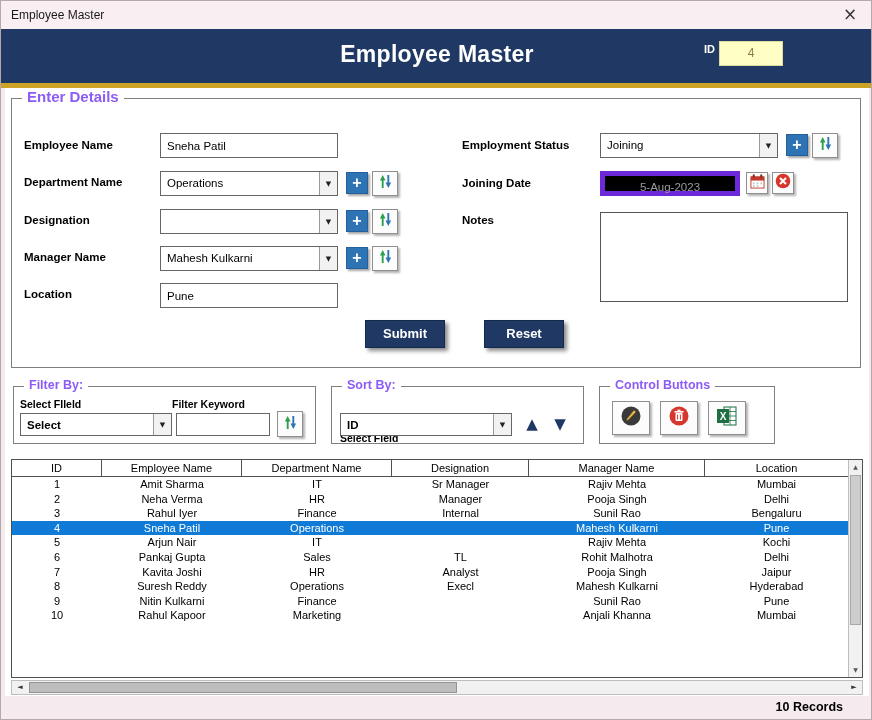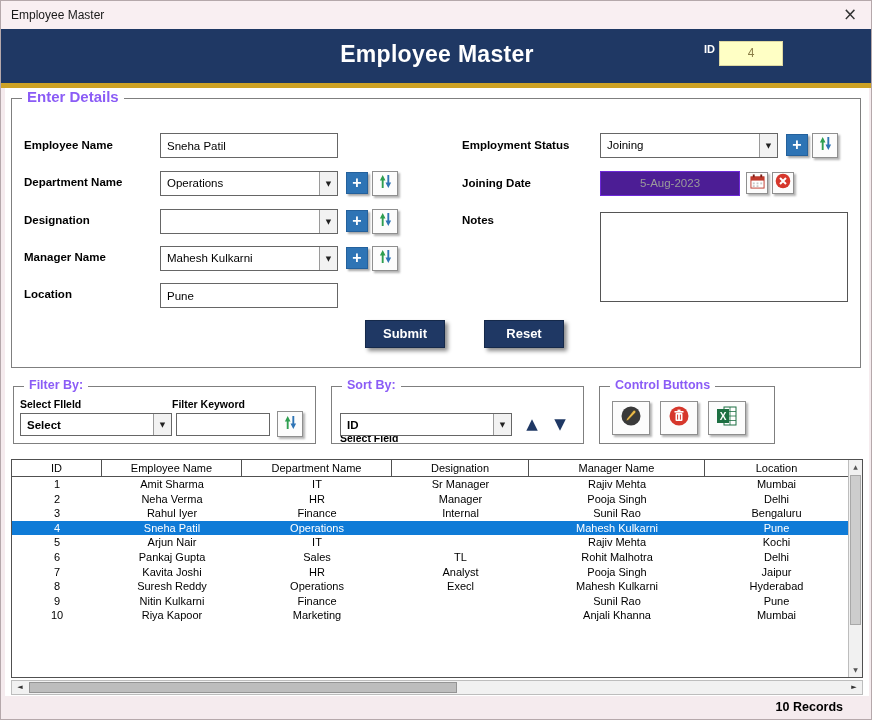--- a/index.html
+++ b/index.html
@@ -18,21 +18,21 @@
 .fs-legend.big{font-size:15px;top:-11px;}
 .lbl{position:absolute;font-size:11.5px;font-weight:bold;color:#000;white-space:nowrap;}
 .lbl.small{font-size:10.5px;}
 .tinput{position:absolute;border:1px solid #666;background:#fff;font-size:11.5px;padding:0 6px;color:#000;outline:none;font-family:"Liberation Sans",sans-serif;}
 .combo{position:absolute;display:flex;border:1px solid #666;background:#fff;}
 .cval{flex:1;font-size:11.5px;line-height:22px;padding-left:6px;white-space:nowrap;overflow:hidden;color:#000;}
 .cval.bold{font-weight:bold;}
 .cbtn{width:18px;background:#f2f2f2;border-left:1px solid #9a9a9a;display:flex;align-items:center;justify-content:center;font-size:7px;color:#222;cursor:pointer;font-family:"DejaVu Sans",sans-serif;}
 .plusbtn{position:absolute;background:var(--plus-button-bg,#2e74b5);color:#fff;font-size:16px;font-weight:bold;text-align:center;border:1px solid #24619c;box-shadow:1.5px 1.5px 2px rgba(0,0,0,.35);cursor:pointer;line-height:19px;}
 .iconbtn{position:absolute;background:#fcfcfc;border:1px solid #8f8f8f;box-shadow:1.5px 1.5px 2px rgba(0,0,0,.3);display:flex;align-items:center;justify-content:center;cursor:pointer;}
-.datefield{position:absolute;border:1px solid #6d28d9;background:#4c1d95;color:#9b9b9b;font-size:11.5px;text-align:center;line-height:22px;}
+.datefield{position:absolute;border:5px solid #6d28d9;background:#000000;color:#9b9b9b;font-size:11.5px;text-align:center;line-height:22px;}
 .notes{position:absolute;border:1px solid #555;background:#fff;resize:none;font-size:12px;font-family:"Liberation Sans",sans-serif;outline:none;}
 .navybtn{position:absolute;background:var(--header-bg,#1f3864);color:#fff;font-size:13px;font-weight:bold;text-align:center;border:1px solid #15294a;box-shadow:3px 3px 4px rgba(0,0,0,.45);line-height:26px;cursor:pointer;}
 .sortarrow{position:absolute;font-size:15px;color:var(--header-bg,#1f3864);cursor:pointer;font-family:"DejaVu Sans",sans-serif;line-height:22px;text-align:center;width:24px;height:22px;}
 .ctrlbtn{position:absolute;width:38px;height:34px;background:#fcfcfc;border:1px solid #8f8f8f;box-shadow:1.5px 1.5px 2px rgba(0,0,0,.3);display:flex;align-items:center;justify-content:center;cursor:pointer;}
 .tablebox{position:absolute;left:6px;top:371px;width:852px;height:219px;border:1px solid #505050;background:#fff;}
 .thead{display:flex;height:17px;border-bottom:1px solid #505050;width:836px;}
 .hcell{font-size:11px;line-height:16px;text-align:center;border-right:1px solid #505050;overflow:hidden;white-space:nowrap;}
 .hcell:last-child{border-right:none;}
 .tbody{position:absolute;left:0;top:17px;width:836px;height:200px;overflow:hidden;background:#fff;}
 .trow{display:flex;height:14.6px;cursor:default;}
@@ -296,21 +296,21 @@
           <div class="trow">
             <div class="tcell" style="width: 90px;">9</div>
             <div class="tcell" style="width: 140px;">Nitin Kulkarni</div>
             <div class="tcell" style="width: 150px;">Finance</div>
             <div class="tcell" style="width: 137px;"></div>
             <div class="tcell" style="width: 176px;">Sunil Rao</div>
             <div class="tcell" style="width: 143px;">Pune</div>
           </div>
           <div class="trow">
             <div class="tcell" style="width: 90px;">10</div>
-            <div class="tcell" style="width: 140px;">Riya Kapoor</div>
+            <div class="tcell" style="width: 140px;">Rahul Kapoor</div>
             <div class="tcell" style="width: 150px;">Marketing</div>
             <div class="tcell" style="width: 137px;"></div>
             <div class="tcell" style="width: 176px;">Anjali Khanna</div>
             <div class="tcell" style="width: 143px;">Mumbai</div>
           </div>
         </div>
       <div class="vscroll">
         <div class="varrow up">▲</div>
         <div class="vthumb"></div>
         <div class="varrow down">▼</div>

